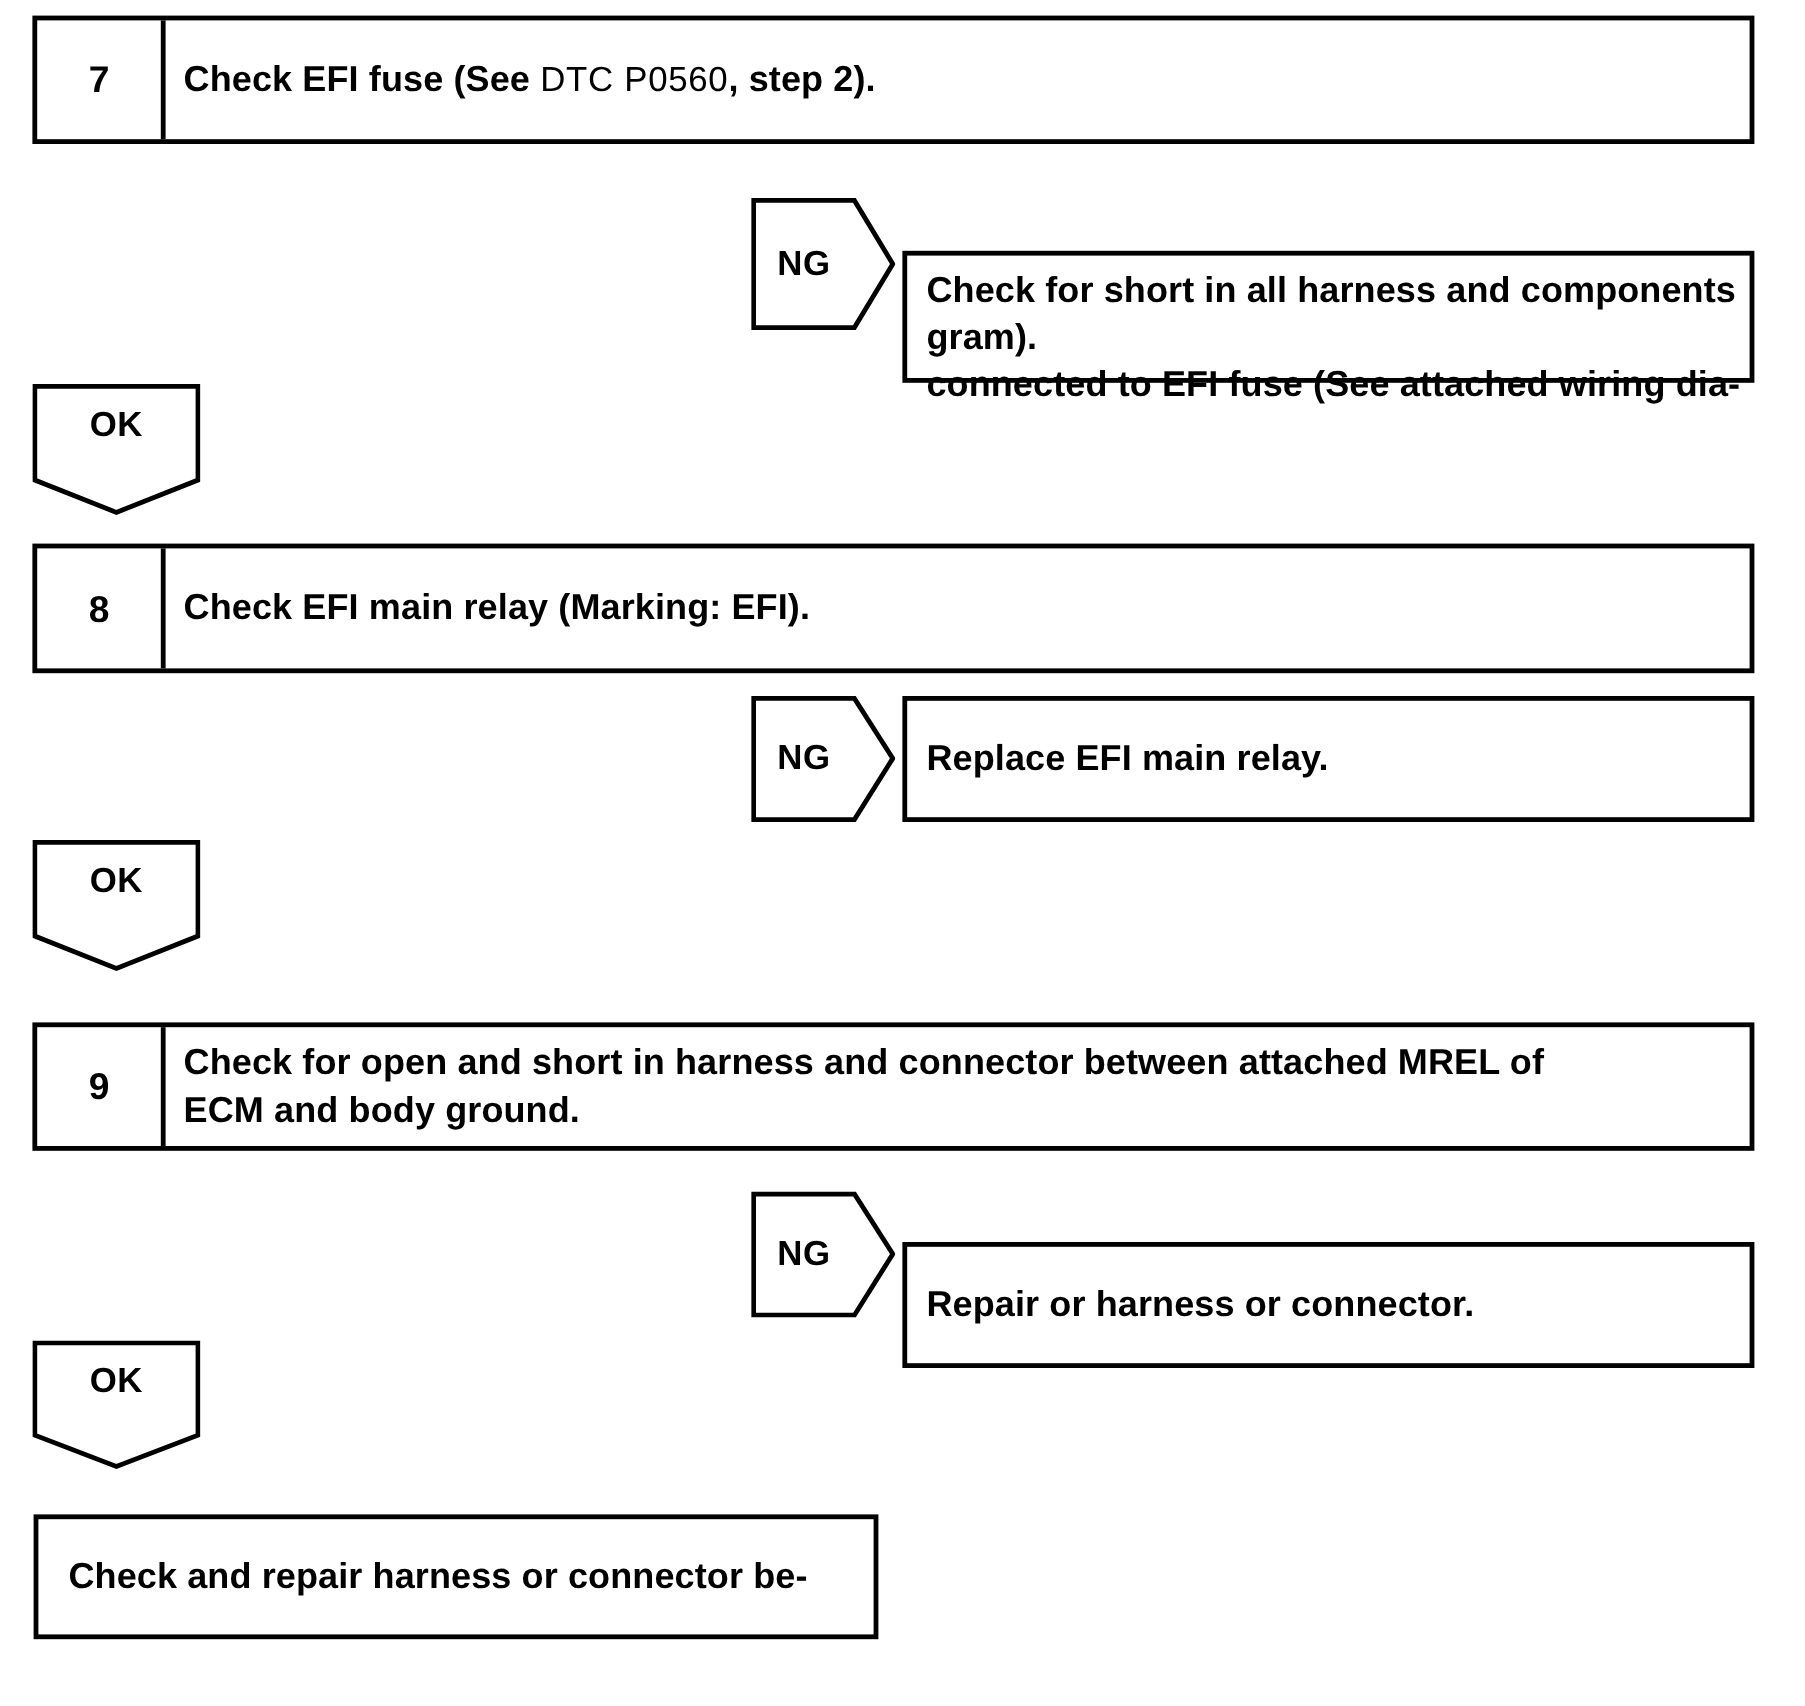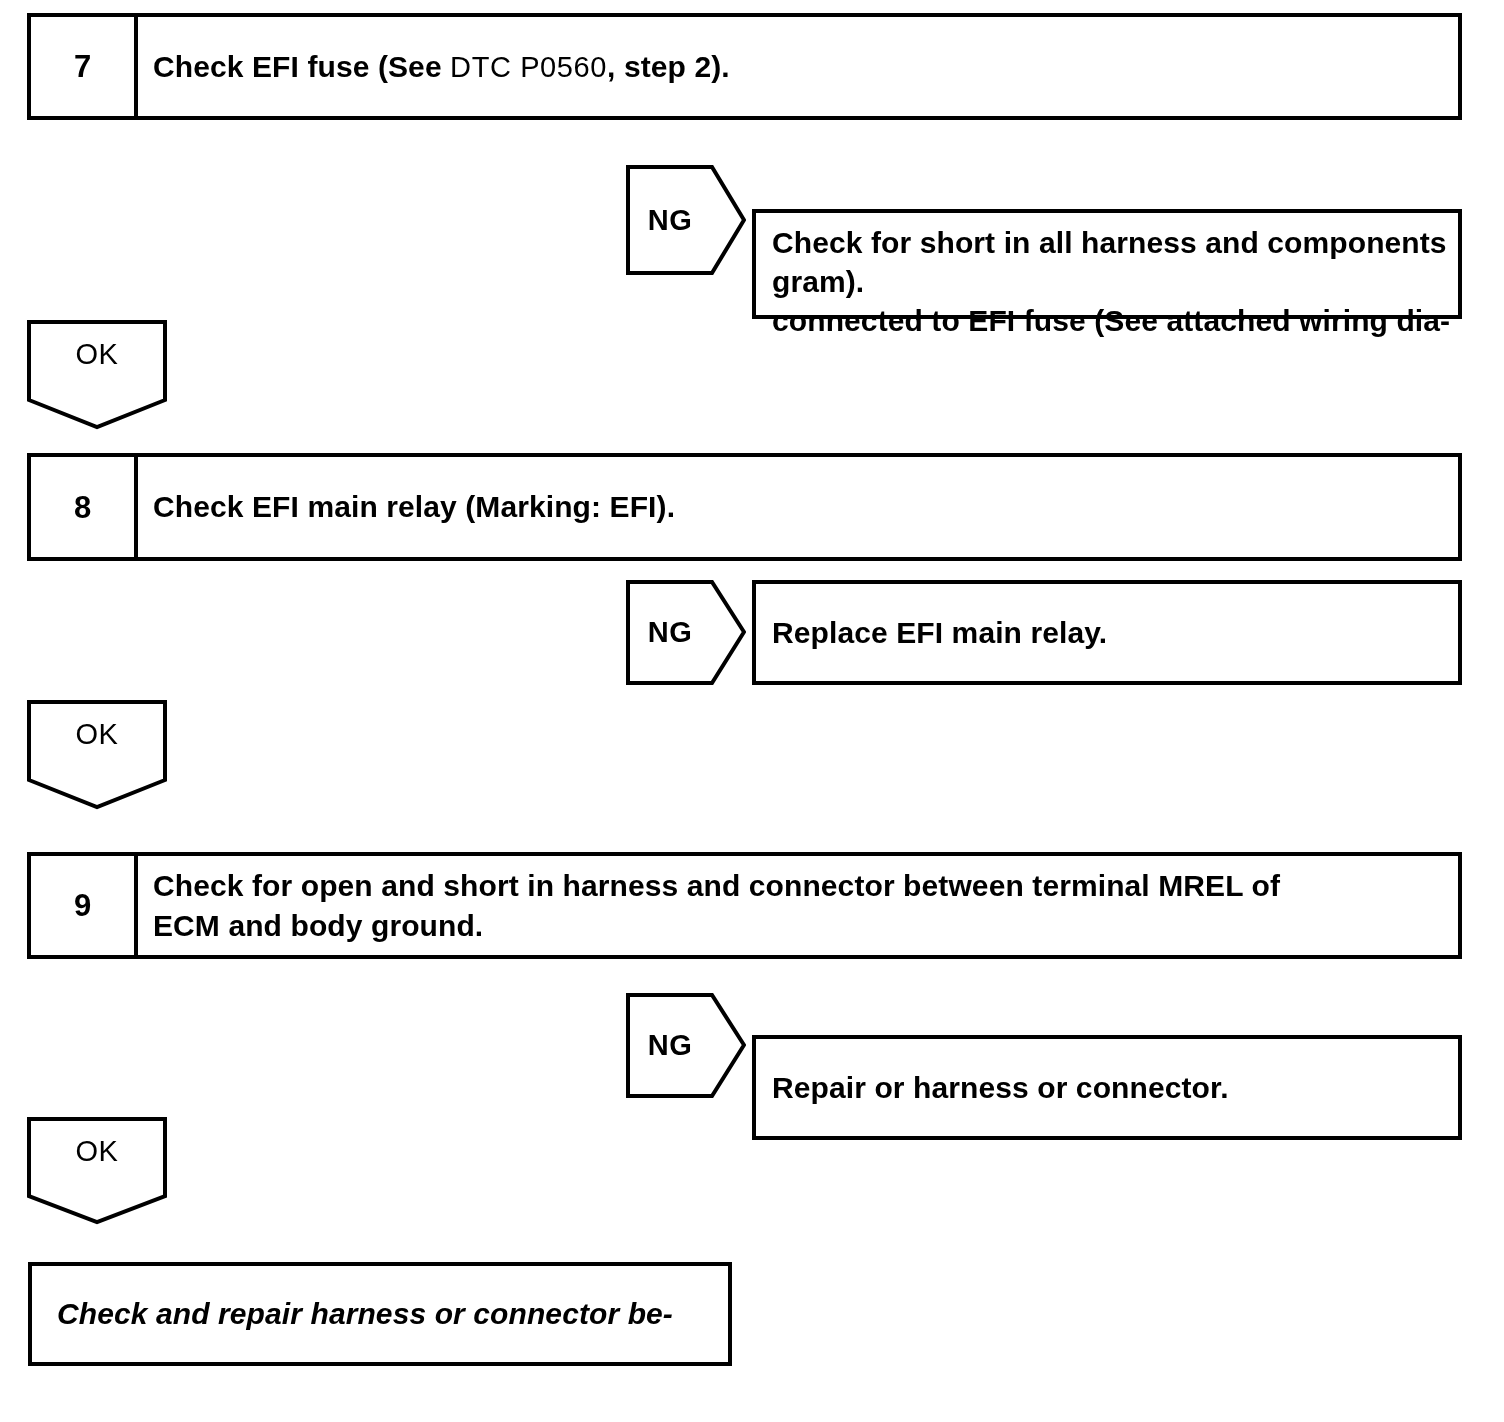--- a/index.html
+++ b/index.html
@@ -132,21 +132,21 @@
     height: 100%;
     display: block;
   }
   .ok-label {
     position: absolute;
     left: 0;
     top: 18px;
     width: 100%;
     text-align: center;
     font-size: 29px;
-    font-weight: normal;
+    font-weight: bold;
     letter-spacing: 0.5px;
   }
 
   
   .final-box {
     position: absolute;
     box-sizing: border-box;
     border: 4px solid #000;
     background: #fff;
     display: flex;
@@ -222,21 +222,21 @@
       <polygon points="2,2 138,2 138,80 70,107 2,80" fill="#ffffff" stroke="#000000" stroke-width="4" stroke-linejoin="miter"></polygon>
     </svg>
     <span class="ok-label">OK</span>
   </div>
 
   <div class="step-box" style="left:27px; top:852px; width:1435px; height:107px;">
     <div class="step-num-cell">
       <span class="step-num">9</span>
     </div>
     <div class="step-text">
-      <div class="step-line">Check for open and short in harness and connector between terminal MREL of</div>
+      <div class="step-line">Check for open and short in harness and connector between attached MREL of</div>
       <div class="step-line">ECM and body ground.</div>
     </div>
   </div>
 
   <div class="ng-arrow" style="left:626px; top:993px; height:105px;">
     <svg viewBox="0 0 120 105" preserveAspectRatio="none">
       <polygon points="2,2 86,2 118,52 86,103 2,103" fill="#ffffff" stroke="#000000" stroke-width="4" stroke-linejoin="miter"></polygon>
     </svg>
     <span class="ng-label">NG</span>
   </div>
@@ -245,17 +245,17 @@
     <div class="result-line">Repair or harness or connector.</div>
   </div>
 
   <div class="ok-arrow" style="left:27px; top:1117px; height:108px;">
     <svg viewBox="0 0 140 108" preserveAspectRatio="none">
       <polygon points="2,2 138,2 138,79 70,105 2,79" fill="#ffffff" stroke="#000000" stroke-width="4" stroke-linejoin="miter"></polygon>
     </svg>
     <span class="ok-label">OK</span>
   </div>
 
-  <div class="final-box" style="left:28px; top:1262px; width:704px; height:104px;font-style:italic;">
+  <div class="final-box" style="left:28px; top:1262px; width:704px; height:104px;">
     <div class="final-line">Check and repair harness or connector be-</div>
   </div>
 
 </div>
 
 </body></html>

